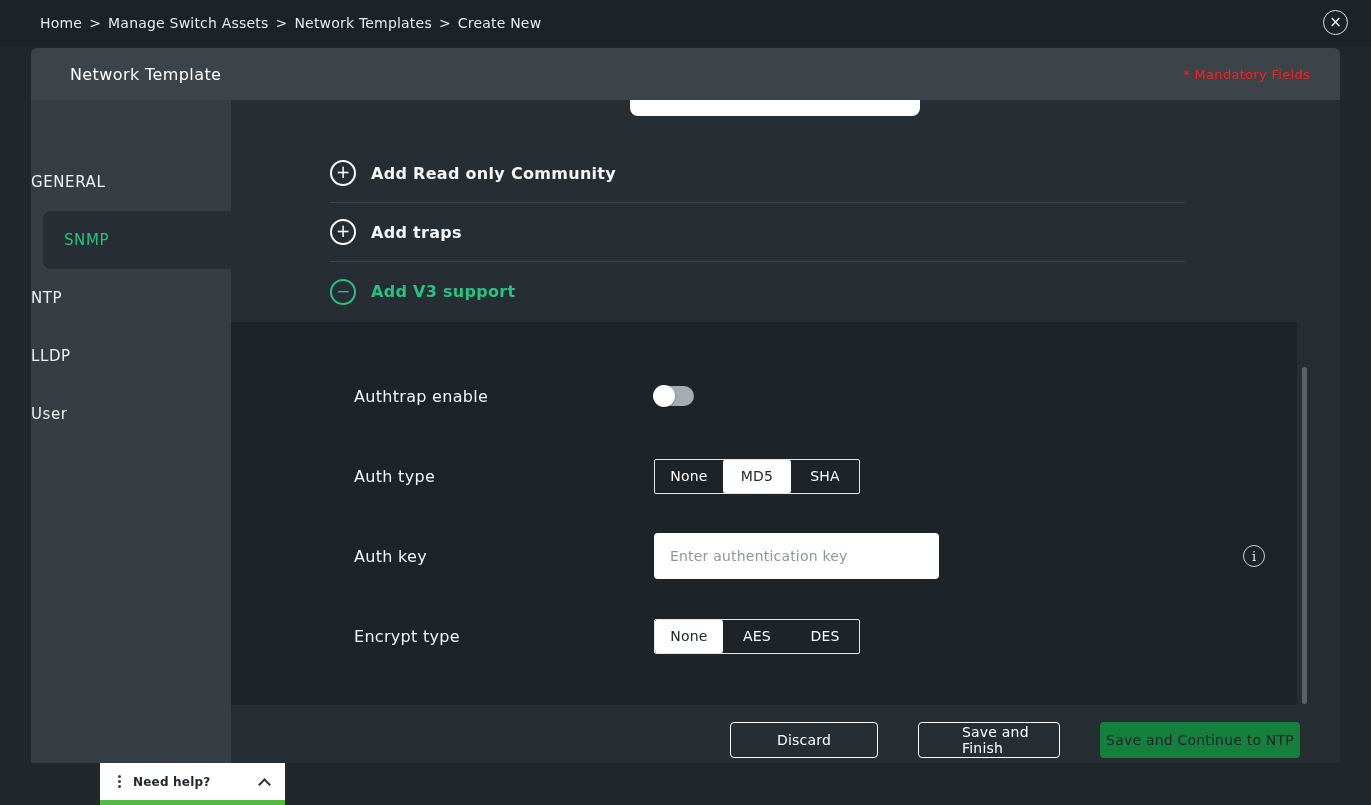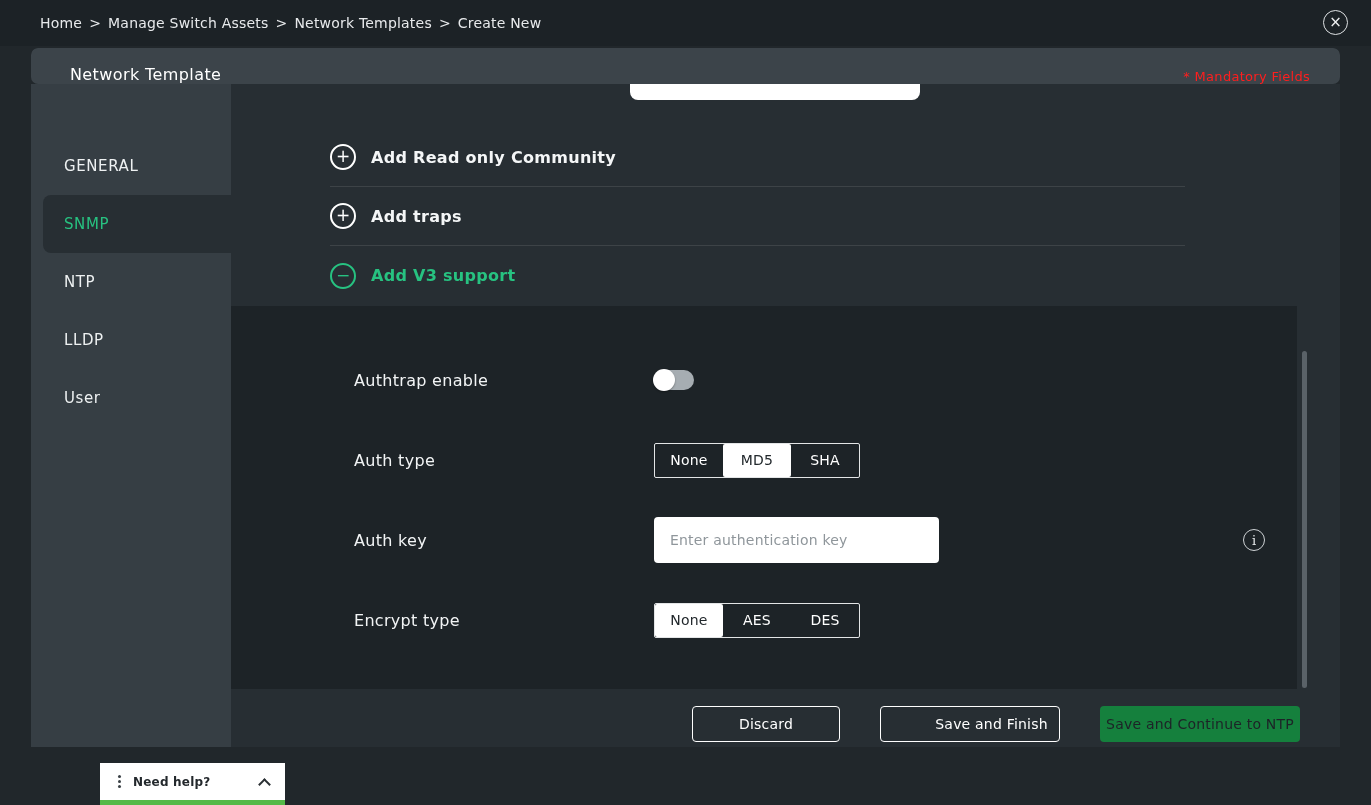--- a/index.html
+++ b/index.html
@@ -31,35 +31,34 @@
     color: #eef0f1; font-size: 15px; line-height: 1; cursor: pointer;
   }
 
   
   .card {
     position: absolute; top: 48px; left: 31px;
     width: 1309px; height: 715px;
     border-radius: 6px 6px 0 0; overflow: hidden;
   }
   .card-header {
-    height: 36px; background: #3c444a;
-    display: flex; align-items: flex-end; justify-content: space-between;
+    height: 52px; background: #3c444a;
+    display: flex; align-items: center; justify-content: space-between;
     padding: 0 30px 0 39px;
-    border-radius: 7px;
   }
   .card-title { color: #ffffff; font-size: 16px; font-weight: 500; letter-spacing: .4px; }
   .mandatory { color: #ff1e1e; font-size: 13px; font-weight: 500; letter-spacing: .3px; }
 
   .card-body { display: flex; height: 663px; }
 
   
   .sidebar { width: 200px; background: #363e44; padding-top: 53px; flex: 0 0 200px; }
   .side-item {
     height: 58px; display: flex; align-items: center;
-    padding-left: 33px; color: #eef1f2; font-size: 15px; letter-spacing: .6px; cursor: pointer;
+    color: #eef1f2; font-size: 15px; letter-spacing: .6px; cursor: pointer;
   }
   .side-item.active {
     background: #272e33; color: #27c281;
     margin-left: 12px; padding-left: 21px;
     border-radius: 8px 0 0 8px;
   }
 
   
   .content { flex: 1; position: relative; background: #272e33; }
 
@@ -133,21 +132,21 @@
 
   
   .footer-actions { position: absolute; top: 622px; right: 40px; display: flex; gap: 40px; }
   .btn {
     height: 36px; display: flex; align-items: center; justify-content: center;
     font-size: 14px; border-radius: 4px; cursor: pointer; letter-spacing: .2px;
   }
   .btn.outline { border: 1px solid #ffffff; color: #ffffff; background: transparent; }
   .btn.primary { background: #15803d; color: #1d2327; font-weight: 500; }
   .btn-discard { width: 148px; }
-  .btn-save-finish { width: 180px; padding-left: 43px; }
+  .btn-save-finish { width: 142px; padding-left: 43px; }
   .btn-save-continue { width: 200px; }
 
   
   .help-box {
     position: absolute; left: 100px; top: 763px;
     width: 185px; height: 42px; background: #ffffff;
     border-bottom: 5px solid #55b948;
     display: flex; align-items: center; padding: 0 16px; cursor: pointer;
   }
   .kebab {

